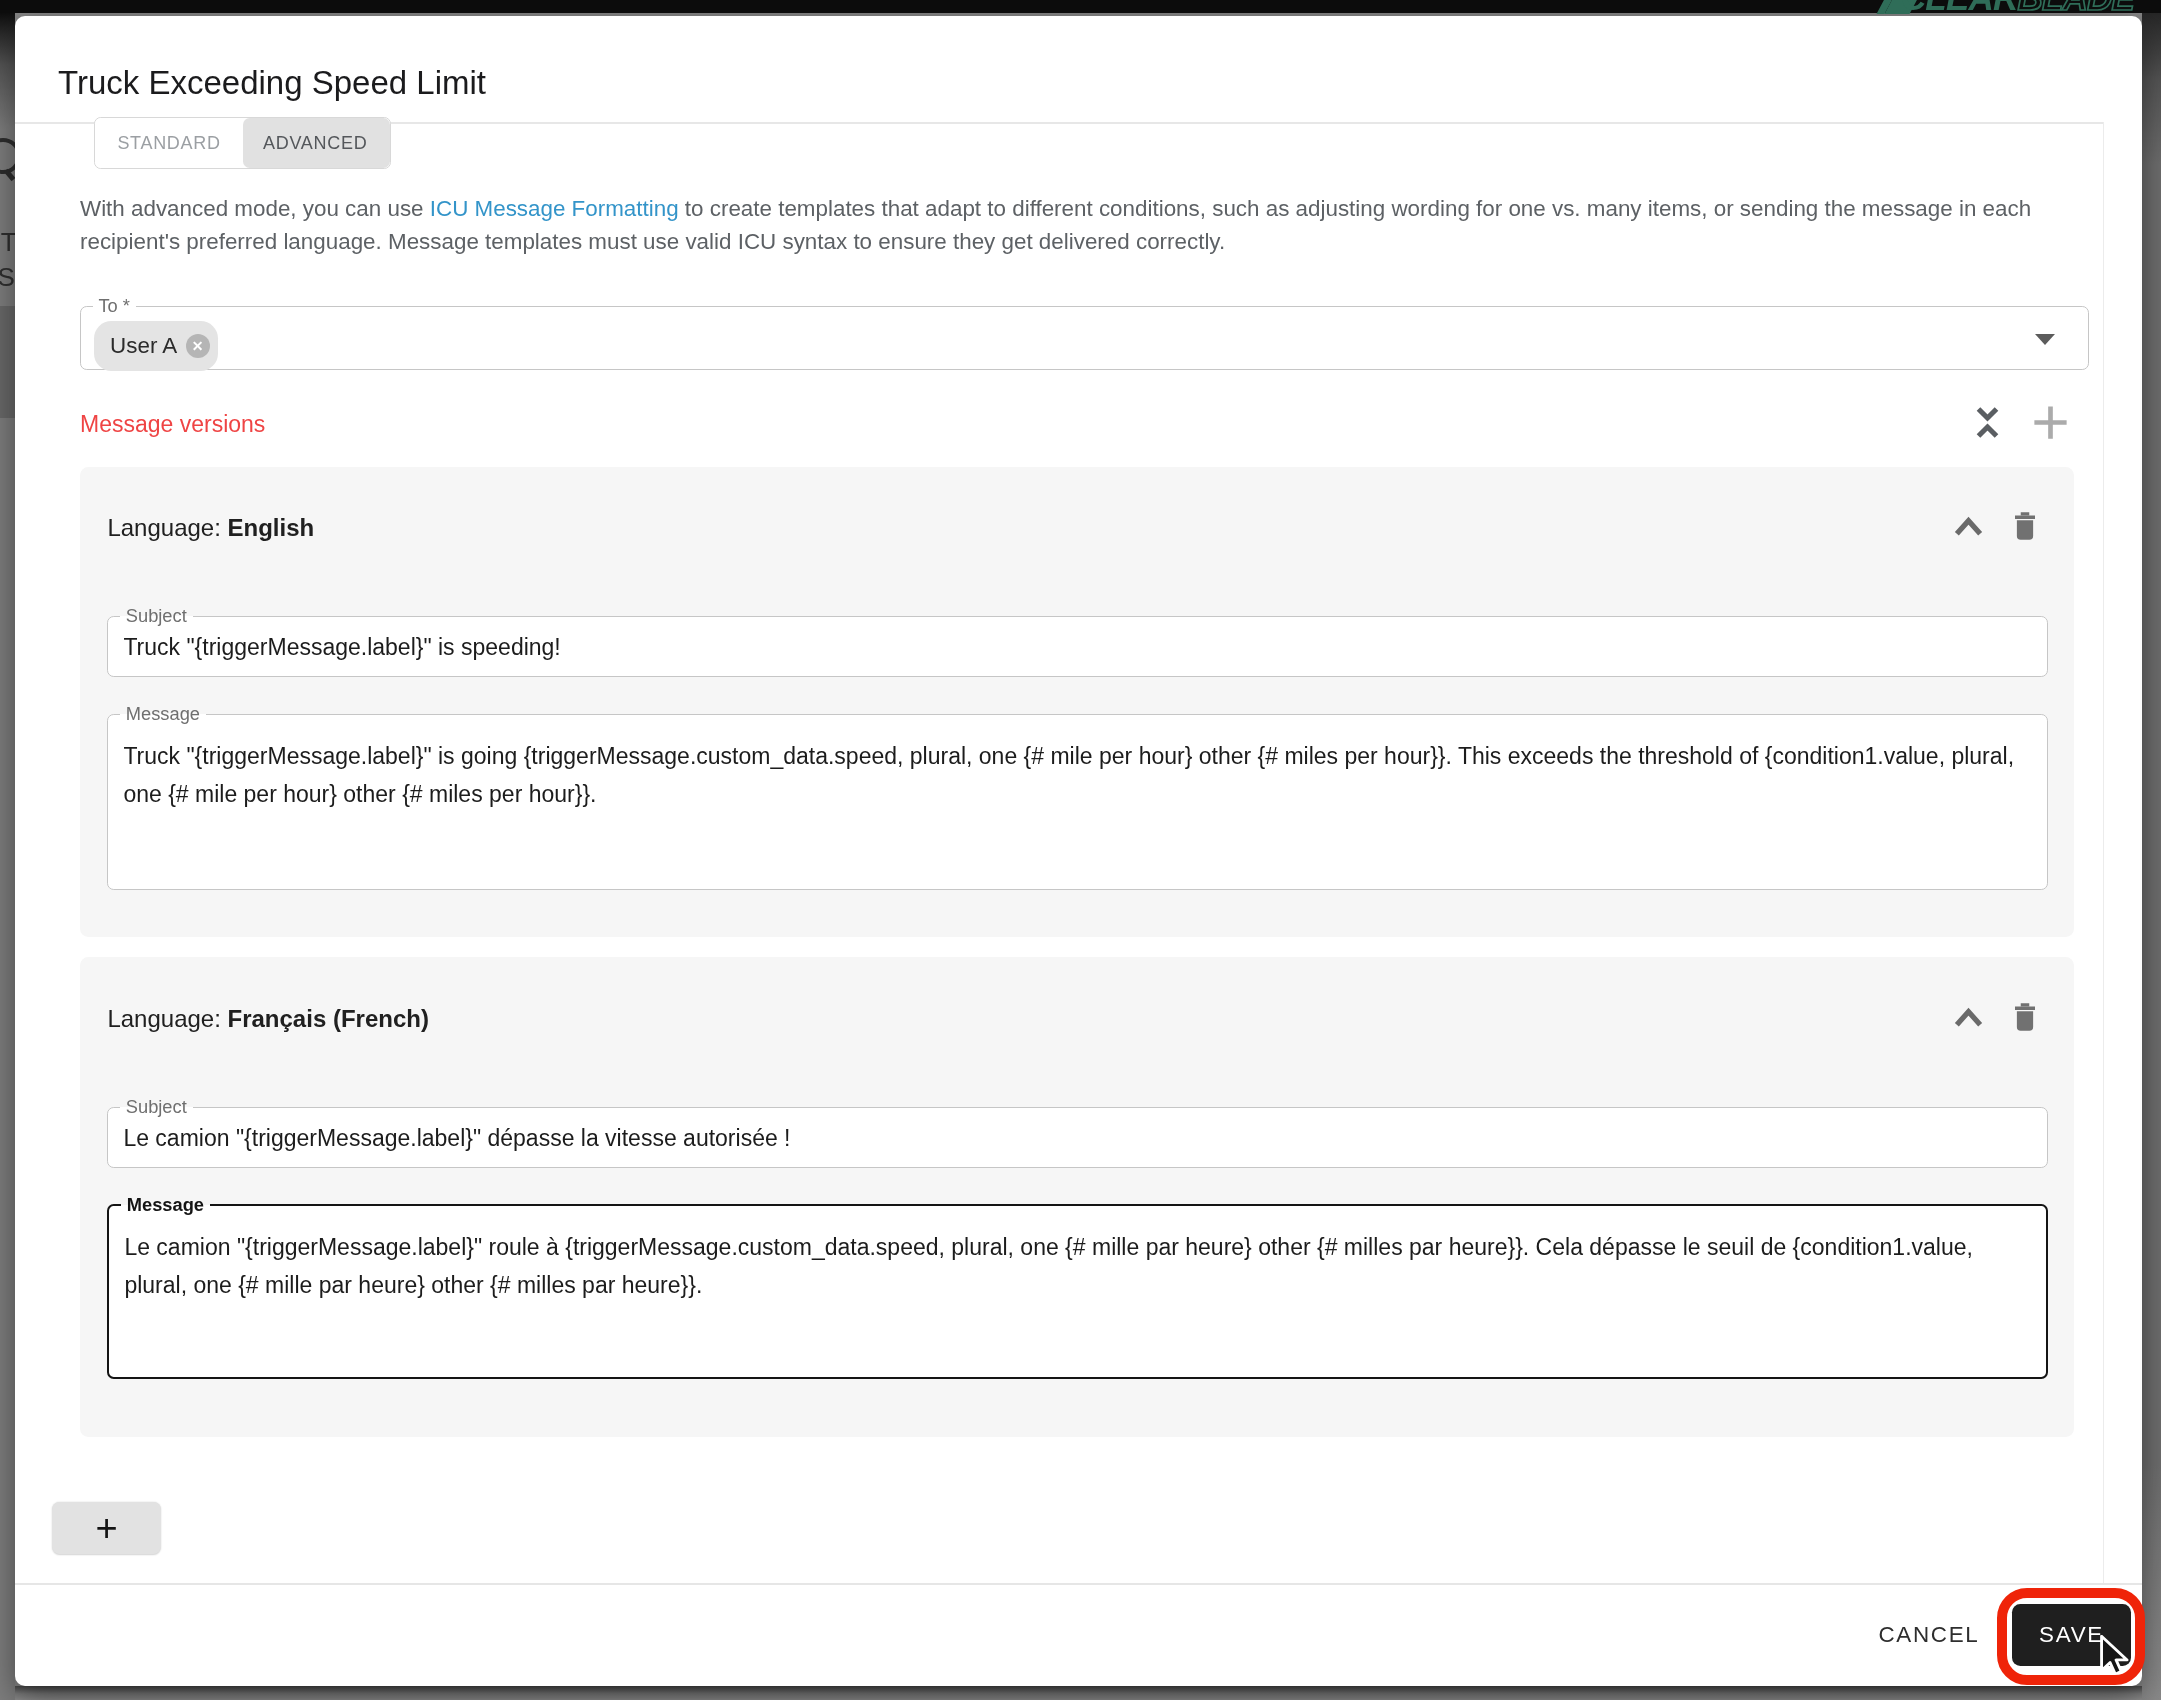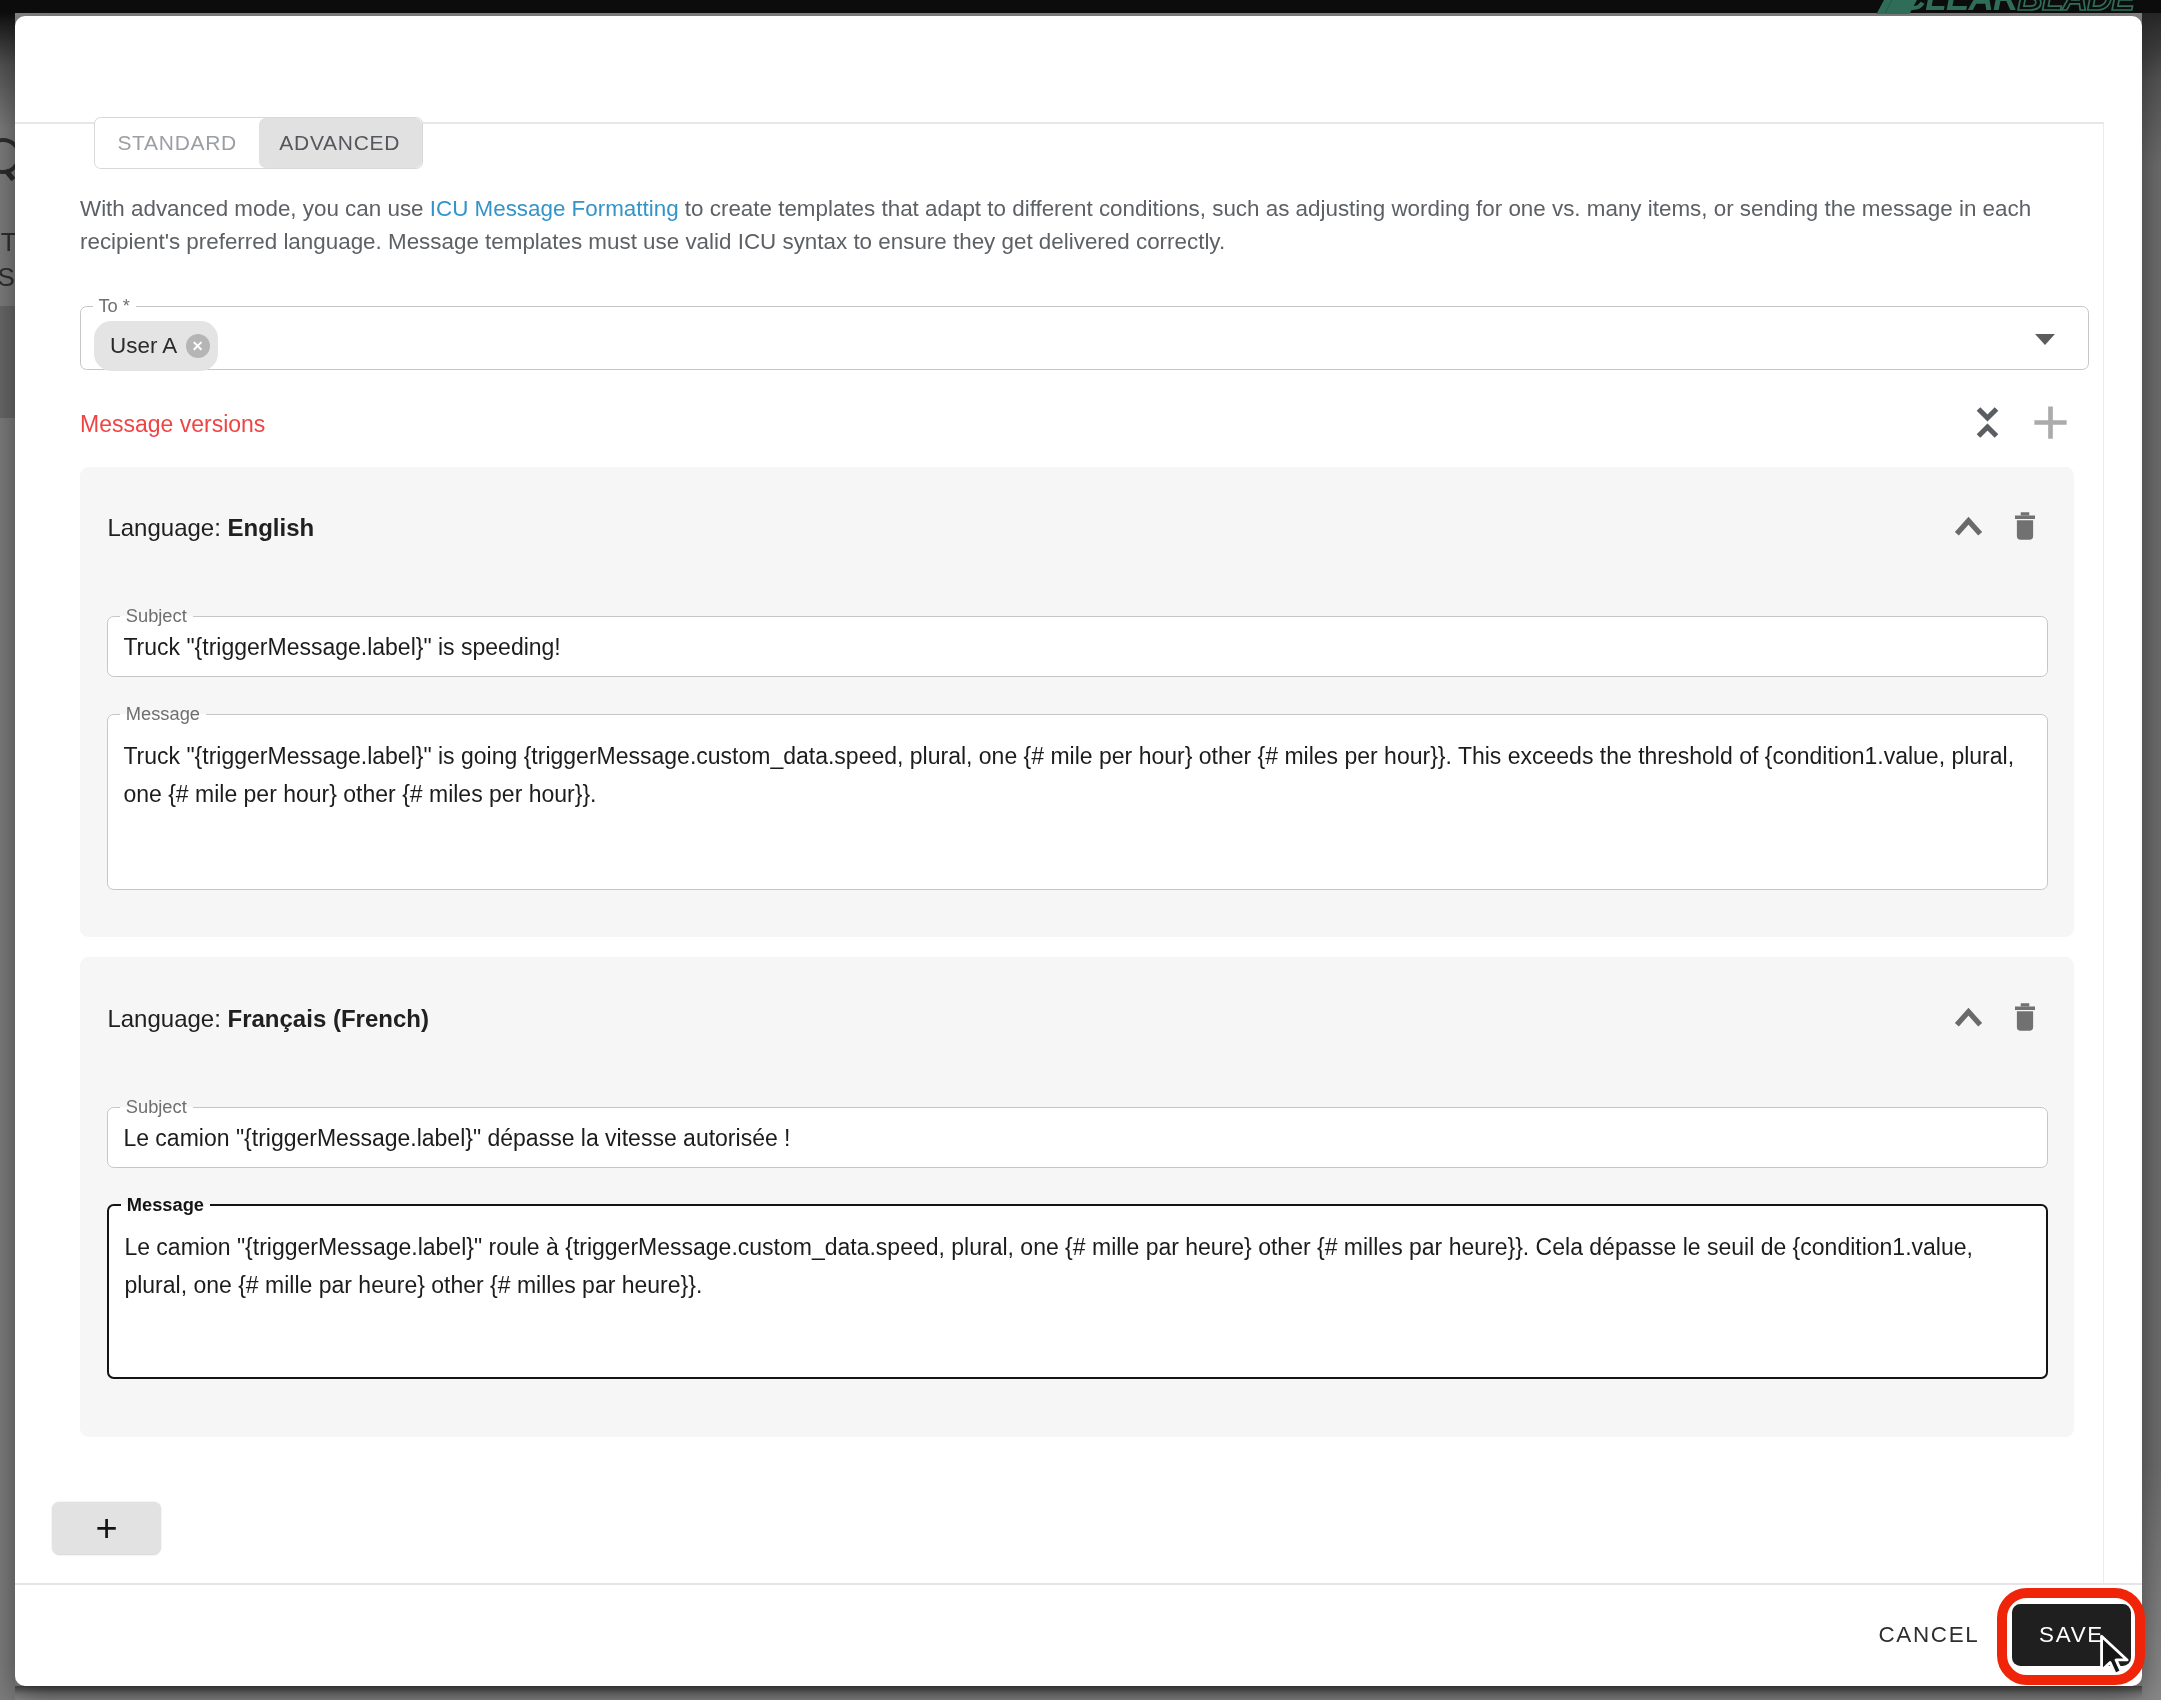--- a/index.html
+++ b/index.html
@@ -32,21 +32,21 @@
 
   
   .dialog{position:absolute;left:15px;top:16px;width:2127px;height:1670px;background:#fff;border-radius:10px;
     box-shadow:0 11.6px 33px rgba(0,0,0,.45);z-index:3;}
   .dlg-title{position:absolute;left:43px;top:48px;font-size:33px;color:#1b1b1d;}
   .hdr-divider{position:absolute;left:0;top:106px;width:2088px;height:1.7px;background:#e7e7e7;}
   .gutter-line{position:absolute;left:2088px;top:106px;width:0.8px;height:1461px;background:#ececec;}
 
   
   .tabgroup{position:absolute;left:79px;top:101px;height:50px;display:flex;border:0.8px solid #d8d8d8;border-radius:6.7px;background:#fff;}
-  .tab{height:50px;line-height:50px;padding:0 22.4px;font-size:21px;letter-spacing:0.7px;font-weight:500;border-radius:6.7px;}
+  .tab{height:50px;line-height:50px;padding:0 22.4px;font-size:18px;letter-spacing:0.7px;font-weight:500;border-radius:6.7px;}
   .tab.inactive{color:#9b9fa3;background:#fff;}
   .tab.active{color:#54575b;background:#e1e1e1;padding-left:20px;}
 
   
   .desc{position:absolute;left:65px;top:176px;width:2004px;font-size:22.4px;line-height:33px;color:#5d6165;}
   .desc a{color:#3394c9;text-decoration:none;}
 
   
   .ofield{position:absolute;background:#fff;border:1.7px solid #c6c6c6;border-radius:6.7px;box-sizing:border-box;}
   .ofield .flabel{position:absolute;top:-10.8px;left:11.6px;padding:0 5.8px;font-size:18.3px;color:#6f6f6f;line-height:20px;}
@@ -106,20 +106,21 @@
   <div class="frag-handle"></div>
   <div class="frag-t">T</div>
   <div class="frag-s">S</div>
   <div class="blk"></div>
 </div>
 <div class="strip-right"></div>
 <div class="strip-bottom"></div>
 
 <div class="dialog">
 
+  <div class="dlg-title">Truck Exceeding Speed Limit</div>
   <div class="hdr-divider"></div>
   <div class="gutter-line"></div>
 
   <div class="tabgroup">
     <div class="tab inactive">STANDARD</div>
     <div class="tab active">ADVANCED</div>
   </div>
 
   <div class="desc"><span>With advanced mode, you can use </span><a href="#">ICU Message Formatting</a><span> to create templates that adapt to different conditions, such as adjusting wording for one vs. many items, or sending the message in each recipient's preferred language. Message templates must use valid ICU syntax to ensure they get delivered correctly.</span></div>
 

